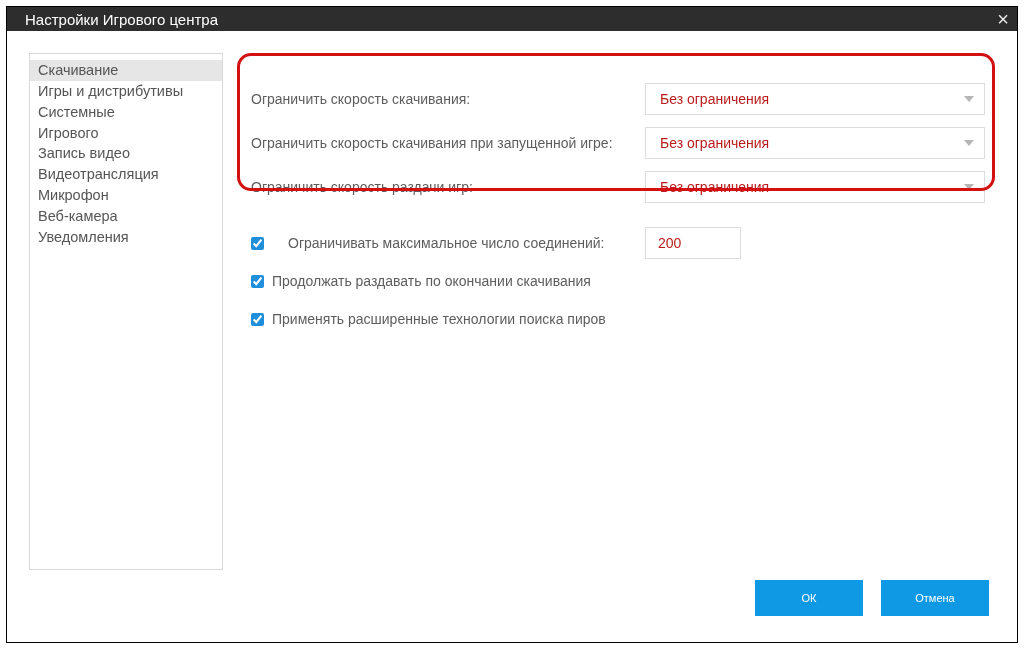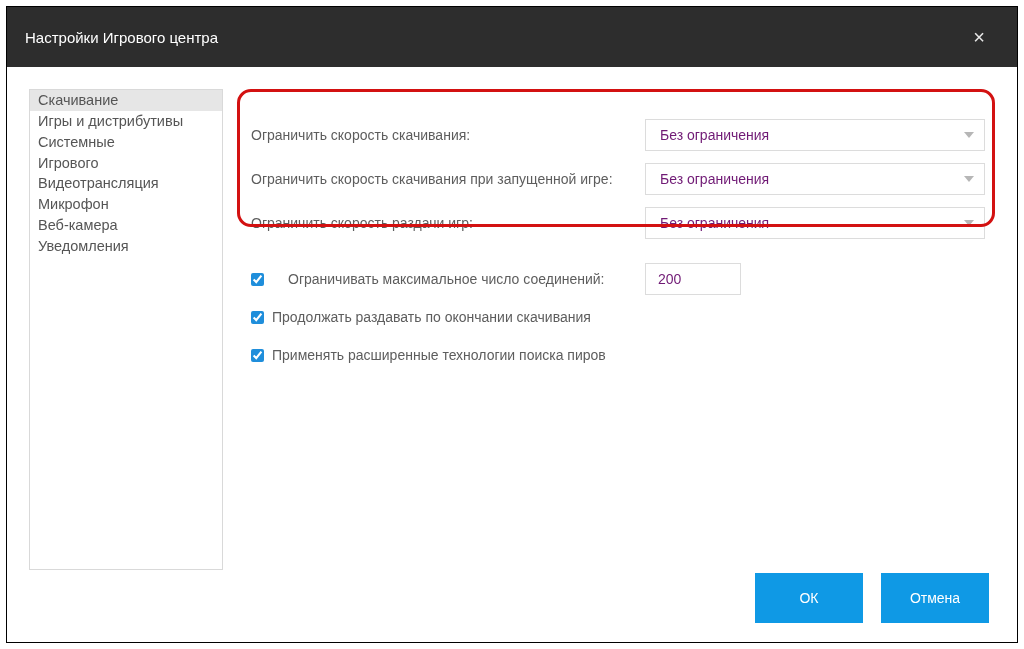--- a/index.html
+++ b/index.html
@@ -17,27 +17,27 @@
   }
   .window {
     position: absolute;
     left: 6px; top: 6px; right: 6px; bottom: 6px;
     border: 1px solid #000;
     background: #fff;
     display: flex;
     flex-direction: column;
   }
   .titlebar {
-    height: 60px;
+    height: 24px;
     background: #2d2d2d;
     color: #fff;
     display: flex;
     align-items: center;
     justify-content: space-between;
-    padding: 0 32px 0 18px;
+    padding: 0 8px 0 18px;
     font-size: 15px;
   }
   .titlebar .close {
     font-size: 20px;
     color: #e8e8e8;
     cursor: pointer;
     line-height: 1;
   }
   .body {
     flex: 1;
@@ -49,21 +49,21 @@
   .columns {
     flex: 1;
     display: flex;
     gap: 14px;
     min-height: 0;
   }
   .sidebar {
     width: 194px;
     border: 1px solid #d9d9d9;
     background: #fff;
-    padding: 0 0;
+    padding: 6px 0;
   }
   .sidebar-item {
     padding: 1px 10px 1px 8px;
     cursor: pointer;
     color: #555;
     font-size: 14.5px;
     line-height: 1.3;
   }
   .sidebar-item.active {
     background: #e6e6e6;
@@ -91,21 +91,21 @@
   .row-label {
     flex: 1;
     color: #5d5d5d;
     font-size: 14px;
     padding-left: 4px;
   }
   .select, .text-input {
     height: 32px;
     border: 1px solid #dcdcdc;
     background: #fff;
-    color: #701a75;
+    color: #b91c1c;
     font-size: 14px;
   }
   .select {
     width: 340px;
     display: flex;
     align-items: center;
     justify-content: space-between;
     padding: 0 10px 0 14px;
     cursor: pointer;
   }
@@ -141,25 +141,25 @@
   .footer {
     height: 56px;
     display:flex;
     align-items:center;
     justify-content:flex-end;
     gap: 18px;
     padding-right: 6px;
   }
   .btn {
     min-width: 108px;
-    height: 50px;
+    height: 36px;
     background: #0f99e5;
     color: #fff;
     border: none;
-    font-size: 14px;
+    font-size: 11px;
     cursor: pointer;
   }
 </style>
 </head>
 <body>
 
 <div class="canvas">
   <div class="window">
     <div class="titlebar">
       <span>Настройки Игрового центра</span>
@@ -167,20 +167,21 @@
     </div>
 
     <div class="body">
       <div class="columns">
 
         <div class="sidebar">
           <div class="sidebar-item active"><span>Скачивание</span></div>
           <div class="sidebar-item"><span>Игры и дистрибутивы</span></div>
           <div class="sidebar-item"><span>Системные</span></div>
           <div class="sidebar-item"><span>Игрового</span></div>
+          <div class="sidebar-item"><span>Запись видео</span></div>
           <div class="sidebar-item"><span>Видеотрансляция</span></div>
           <div class="sidebar-item"><span>Микрофон</span></div>
           <div class="sidebar-item"><span>Веб-камера</span></div>
           <div class="sidebar-item"><span>Уведомления</span></div>
         </div>
 
         <div class="content">
           <div class="highlight-box">
               <div class="hl-bg"></div>
             </div>

